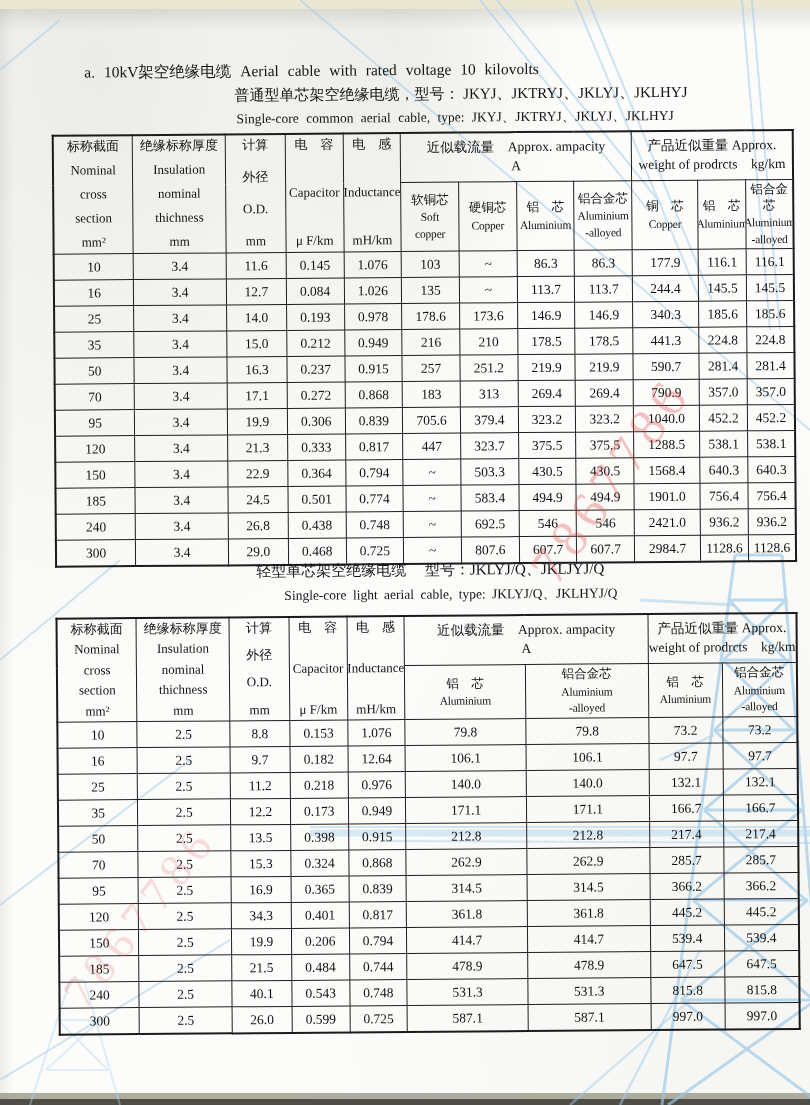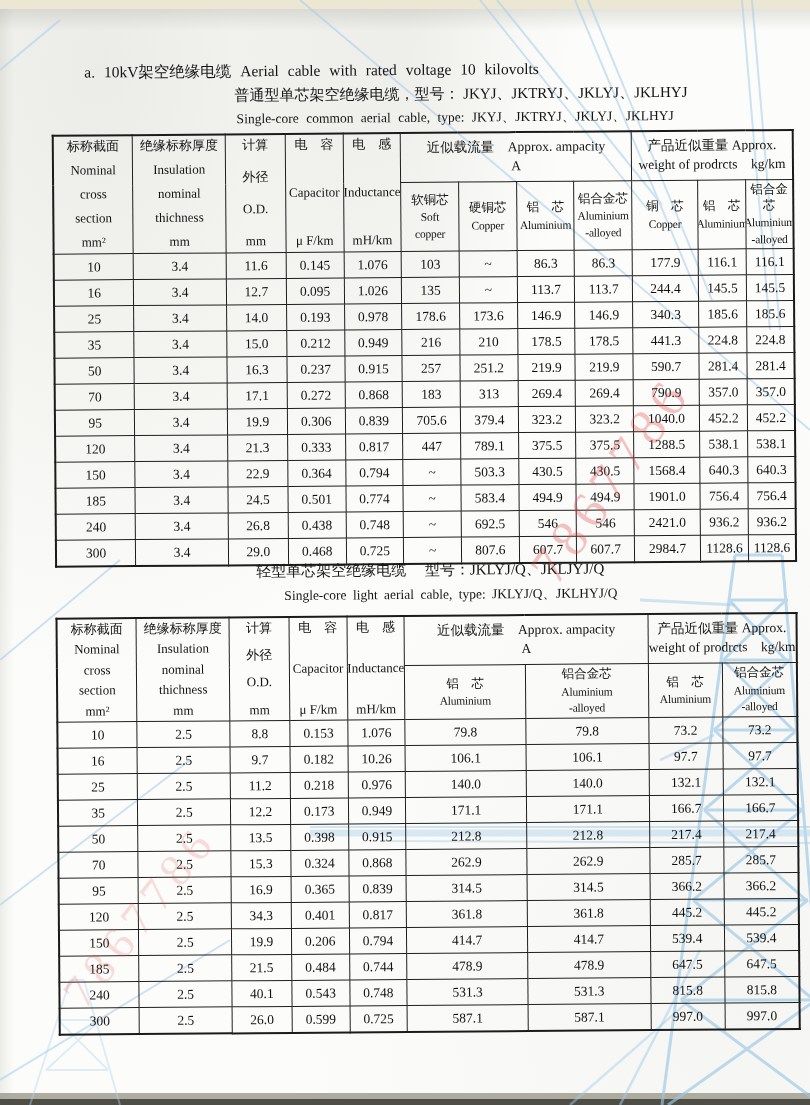--- a/index.html
+++ b/index.html
@@ -256,21 +256,21 @@
           <td>86.3</td>
           <td>86.3</td>
           <td>177.9</td>
           <td>116.1</td>
           <td>116.1</td>
         </tr>
         <tr>
           <td>16</td>
           <td>3.4</td>
           <td>12.7</td>
-          <td>0.095</td>
+          <td>0.084</td>
           <td>1.026</td>
           <td>135</td>
           <td>~</td>
           <td>113.7</td>
           <td>113.7</td>
           <td>244.4</td>
           <td>145.5</td>
           <td>145.5</td>
         </tr>
         <tr>
@@ -343,21 +343,21 @@
           <td>452.2</td>
           <td>452.2</td>
         </tr>
         <tr>
           <td>120</td>
           <td>3.4</td>
           <td>21.3</td>
           <td>0.333</td>
           <td>0.817</td>
           <td>447</td>
-          <td>789.1</td>
+          <td>323.7</td>
           <td>375.5</td>
           <td>375.5</td>
           <td>1288.5</td>
           <td>538.1</td>
           <td>538.1</td>
         </tr>
         <tr>
           <td>150</td>
           <td>3.4</td>
           <td>22.9</td>
@@ -525,21 +525,21 @@
           <td>79.8</td>
           <td>79.8</td>
           <td>73.2</td>
           <td>73.2</td>
         </tr>
         <tr>
           <td>16</td>
           <td>2.5</td>
           <td>9.7</td>
           <td>0.182</td>
-          <td>10.26</td>
+          <td>12.64</td>
           <td>106.1</td>
           <td>106.1</td>
           <td>97.7</td>
           <td>97.7</td>
         </tr>
         <tr>
           <td>25</td>
           <td>2.5</td>
           <td>11.2</td>
           <td>0.218</td>

